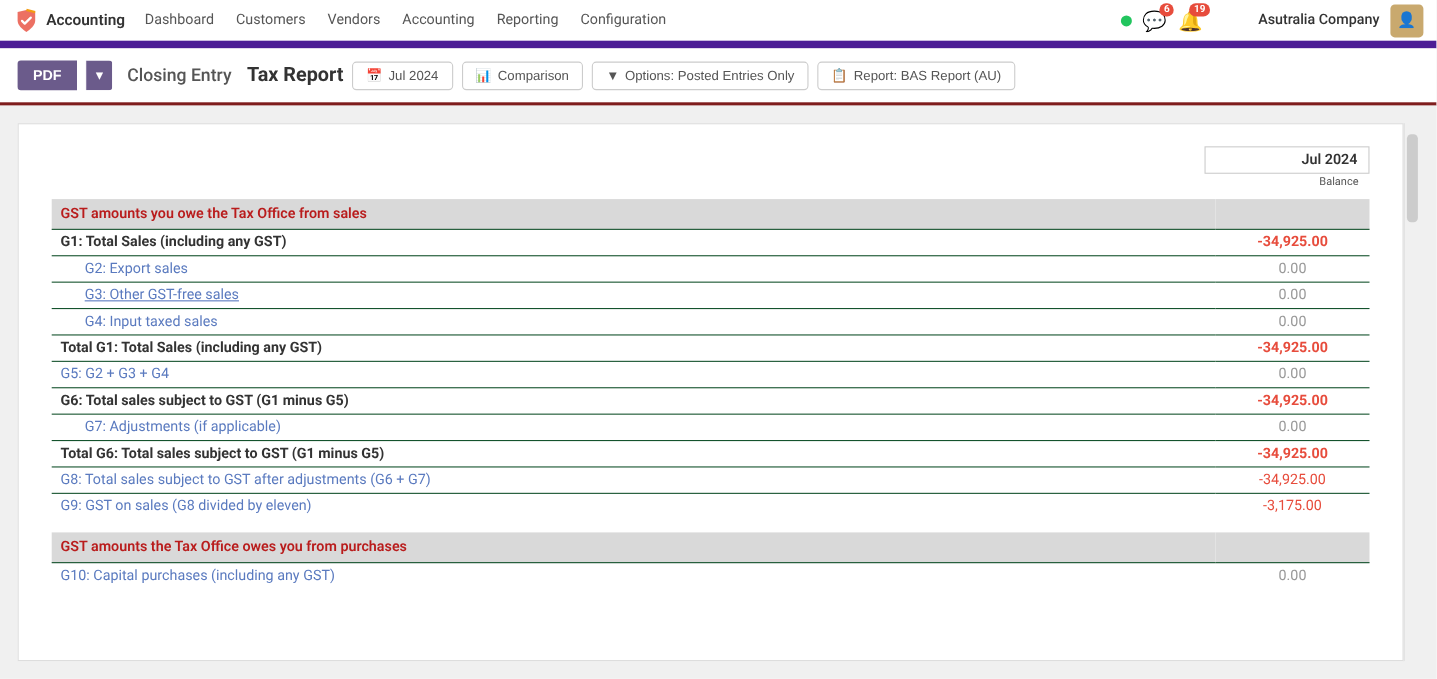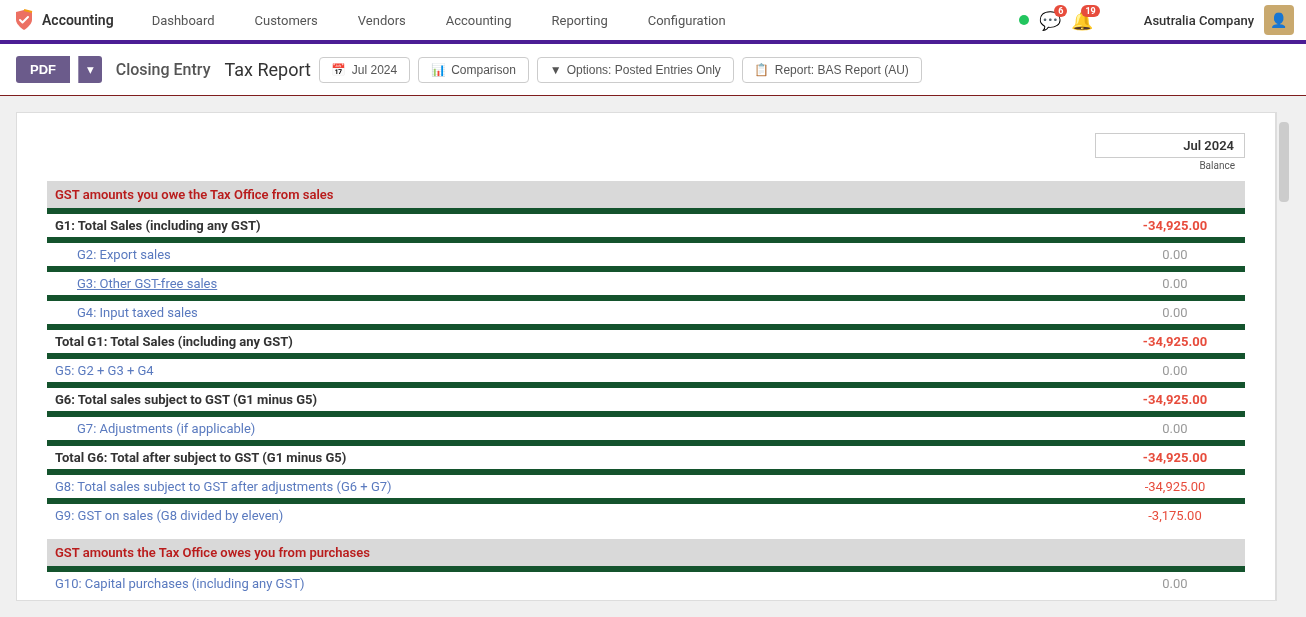--- a/index.html
+++ b/index.html
@@ -5,22 +5,22 @@
     * { margin: 0; padding: 0; box-sizing: border-box; }
     body { font-family: -apple-system, BlinkMacSystemFont, 'Segoe UI', Roboto, sans-serif; font-size: 13px; background: #f0f0f0; color: #333; }
 
     
     .navbar {
       background: white;
       height: 44px;
       display: flex;
       align-items: center;
       padding: 0 12px;
-      border-bottom: 4px solid #4c1d95;
-      gap: 20px;
+      border-bottom: 7px solid #4c1d95;
+      gap: 0;
     }
     .navbar-brand {
       display: flex;
       align-items: center;
       gap: 6px;
       margin-right: 8px;
     }
     .brand-icon {
       width: 24px;
       height: 24px;
@@ -84,21 +84,21 @@
       font-size: 14px;
     }
 
     
     .toolbar {
       background: white;
       height: 52px;
       display: flex;
       align-items: center;
       padding: 0 16px;
-      border-bottom: 1px solid #7f1d1d;
+      border-bottom: 3px solid #7f1d1d;
       gap: 8px;
     }
     .btn-pdf {
       background: #6b5b8b;
       color: white;
       border: none;
       padding: 6px 14px;
       font-size: 13px;
       font-weight: 600;
       cursor: pointer;
@@ -114,21 +114,21 @@
       border-radius: 0 3px 3px 0;
     }
     .closing-entry-label {
       font-size: 16px;
       font-weight: 500;
       color: #555;
       padding: 0 6px;
     }
     .page-title {
       font-size: 18px;
-      font-weight: 400;
+      font-weight: 700;
       color: #333;
     }
     .toolbar-btn {
       display: flex;
       align-items: center;
       gap: 5px;
       padding: 5px 12px;
       border: 1px solid #ccc;
       background: white;
       border-radius: 4px;
@@ -205,21 +205,21 @@
       padding: 6px 8px;
       margin-top: 36px;
     }
 
     .row-bold td { font-weight: 700; }
 
     .amount-col { text-align: center; width: 140px; }
     .amount-negative { color: #e74c3c; }
     .amount-zero { color: #999; }
 
-    .divider-row td { border-top: 6px solid #14532d; margin-top: 38px; }
+    .divider-row td { border-top: 1px solid #14532d; margin-top: 38px; }
 
     .spacer-row td { height: 12px; }
   </style>
 </head>
 <body>
 
 <div class="navbar">
   <div class="navbar-brand">
     <svg class="brand-icon" viewBox="0 0 24 24" fill="none">
       <path d="M4 4L12 2L20 4V12C20 17 12 22 12 22C12 22 4 17 4 12V4Z" fill="#e74c3c" opacity="0.8"></path>
@@ -324,21 +324,21 @@
           <td>G6: Total sales subject to GST (G1 minus G5)</td>
           <td class="amount-col amount-negative">-34,925.00</td>
         </tr>
 
         <tr class="divider-row">
           <td style="padding-left:30px;color:#5a7abf;">G7: Adjustments (if applicable)</td>
           <td class="amount-col amount-zero">0.00</td>
         </tr>
 
         <tr class="row-bold divider-row">
-          <td>Total G6: Total after subject to GST (G1 minus G5)</td>
+          <td>Total G6: Total sales subject to GST (G1 minus G5)</td>
           <td class="amount-col amount-negative">-34,925.00</td>
         </tr>
 
         <tr class="divider-row">
           <td style="color:#5a7abf;">G8: Total sales subject to GST after adjustments (G6 + G7)</td>
           <td class="amount-col amount-negative">-34,925.00</td>
         </tr>
 
         <tr class="divider-row">
           <td style="color:#5a7abf;">G9: GST on sales (G8 divided by eleven)</td>

